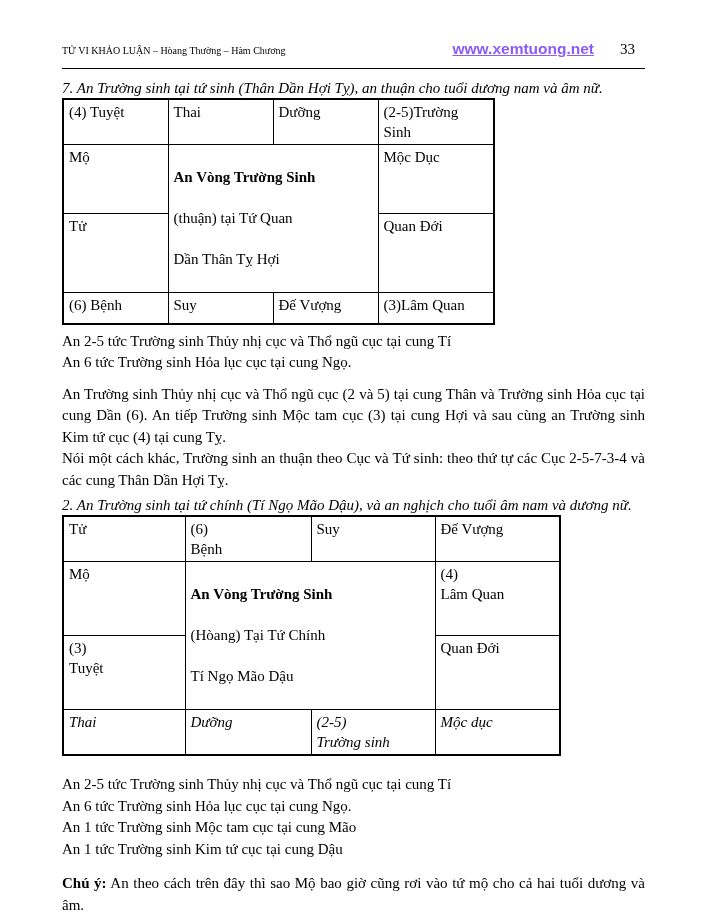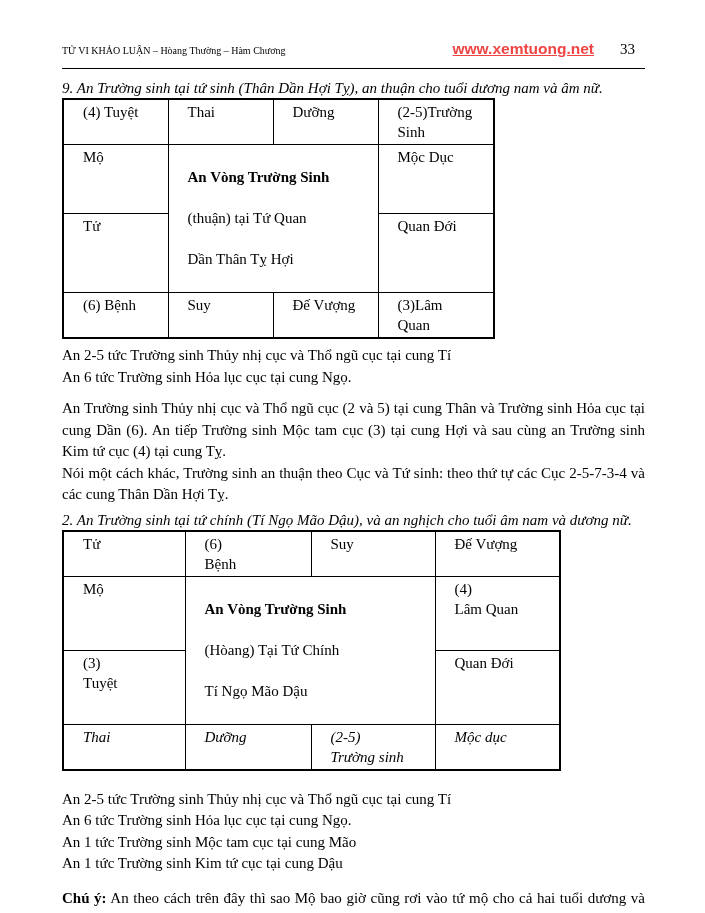--- a/index.html
+++ b/index.html
@@ -8,21 +8,21 @@
     font-family:"Liberation Serif", serif; font-size:15px;
     -webkit-font-smoothing:antialiased;
   }
   .page { padding:40px 60px 0 62px; box-sizing:border-box; width:705px; }
 
   
   .header { display:flex; justify-content:space-between; align-items:baseline; }
   .doc-title { font-size:10px; white-space:nowrap; }
   .header-right { display:flex; align-items:baseline; }
   .site-link {
-    color:#ef4444; font-family:"Liberation Sans", sans-serif;
+    color:#8b5cf6; font-family:"Liberation Sans", sans-serif;
     font-weight:bold; font-size:15.5px; text-decoration:underline;
     cursor:pointer; margin-right:26px;
   }
   .page-num { font-size:15px; margin-right:10px; }
   .rule { border-bottom:1.6px solid #000; margin-top:10px; }
 
   
   p { margin:0; line-height:21.5px; }
   .heading-italic { font-style:italic; margin-top:12px; line-height:15px; }
   .para { text-align:justify; }
@@ -34,41 +34,41 @@
   .b { font-weight:bold; }
 
   
   table {
     border-collapse:collapse; table-layout:fixed; margin-top:2px;
     border:2px solid #000; font-size:15px;
   }
   .t1 { width:431px; }
   .t2 { width:497px; }
   td {
-    border:1px solid #000; vertical-align:top; padding:2px 19px;
+    border:1px solid #000; vertical-align:top; padding:2px 5px;
     line-height:20px; white-space:pre-line; overflow:hidden;
   }
   .center-cell div { line-height:21px; }
   .italic-row td { font-style:italic; }
 </style>
 </head>
 <body>
 
 <div class="page">
 
   <div class="header">
     <span class="doc-title">TỬ VI KHẢO LUẬN – Hòang Thường – Hàm Chương</span>
     <span class="header-right">
       <a class="site-link">www.xemtuong.net</a>
       <span class="page-num">33</span>
     </span>
   </div>
   <div class="rule"></div>
 
-  <p class="heading-italic">9. An Trường sinh tại tứ sinh (Thân Dần Hợi Tỵ), an thuận cho tuổi dương nam và âm nữ.</p>
+  <p class="heading-italic">7. An Trường sinh tại tứ sinh (Thân Dần Hợi Tỵ), an thuận cho tuổi dương nam và âm nữ.</p>
 
   <table class="t1">
     <colgroup>
         <col style="width:105px">
         <col style="width:105px">
         <col style="width:105px">
         <col style="width:116px">
       </colgroup>
     <tbody>
         <tr style="height:36px">

